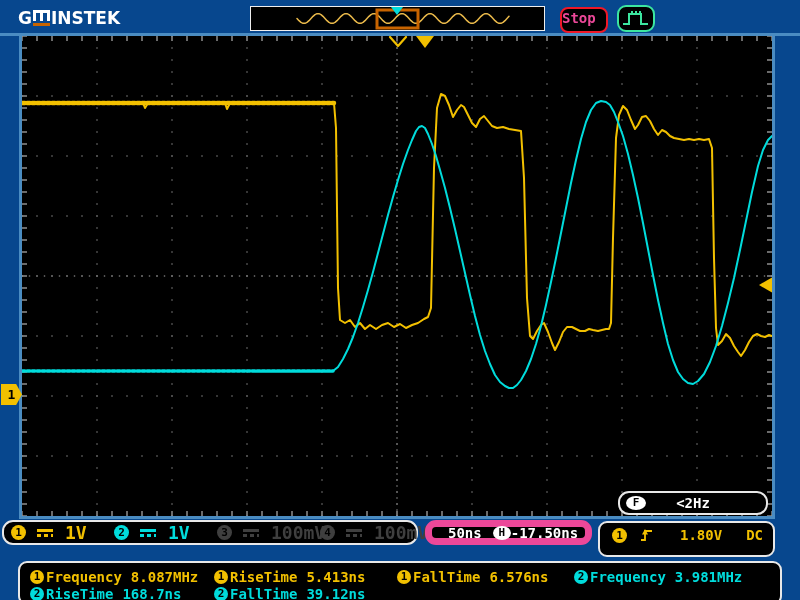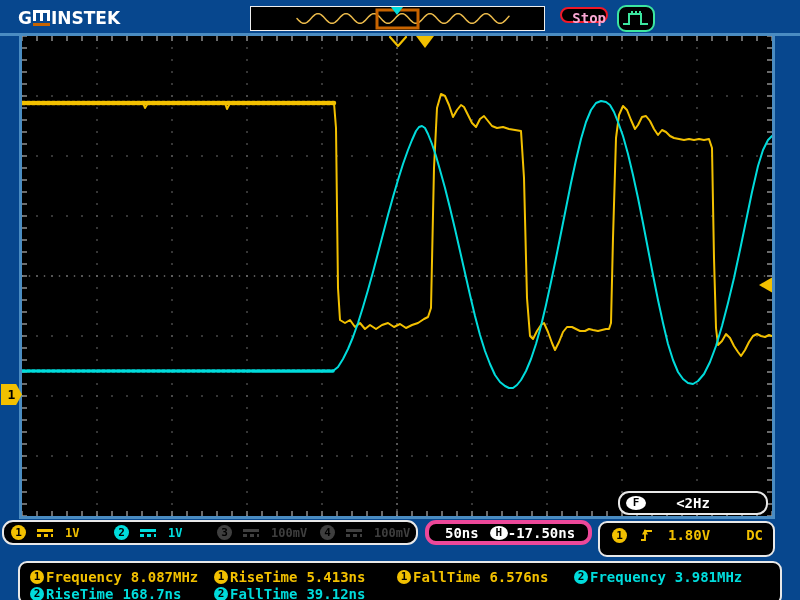--- a/index.html
+++ b/index.html
@@ -10,23 +10,23 @@
   .logo{position:absolute;left:18px;top:8px;color:#fff;font-family:"DejaVu Sans",sans-serif;
         font-weight:bold;font-size:17px;letter-spacing:0px;display:flex;align-items:flex-start;}
   .logo .lg-g{display:inline-block;}
   .w-glyph{position:relative;display:inline-block;width:17px;height:13px;margin:2px 1px 0 1px;}
   .w-glyph .bar-top{position:absolute;left:0;top:0;width:17px;height:3px;background:#fff;}
   .w-glyph .v1,.w-glyph .v2,.w-glyph .v3{position:absolute;top:0;width:3px;height:11px;background:#fff;}
   .w-glyph .v1{left:0;} .w-glyph .v2{left:7px;} .w-glyph .v3{left:14px;}
   .w-glyph .bar-orange{position:absolute;left:0;top:13px;width:17px;height:3px;background:#c86400;}
   .preview{position:absolute;left:250px;top:6px;width:295px;height:25px;background:#000;
            border:1px solid #eee;}
-  .stop-btn{position:absolute;left:560px;top:7px;width:48px;height:16px;background:#000;
-            border:2px solid #f01828;border-radius:8px;color:#f9a8d4;font-weight:bold;
-            font-size:14px;text-align:right;line-height:19px;}
+  .stop-btn{position:absolute;left:560px;top:7px;width:48px;height:26px;background:#000;
+            border:2px solid #f01828;border-radius:8px;color:#ec4899;font-weight:bold;
+            font-size:14px;text-align:left;line-height:19px;}
   .pulse-btn{position:absolute;left:617px;top:5px;width:38px;height:27px;background:#000;
              border:2px solid #3ce6a0;border-radius:9px;display:flex;align-items:center;justify-content:center;}
   .datetime{position:absolute;left:668px;top:3px;width:127px;height:31px;background:#000;
             border:2px solid #fff;border-radius:6px;color:#fff;font-weight:bold;font-size:13px;
             text-align:right;padding:0 5px;line-height:14px;}
   
   .top-line-l{position:absolute;left:0;top:33px;width:19px;height:3px;background:#4a8cc2;}
   .top-line-r{position:absolute;left:775px;top:33px;width:25px;height:3px;background:#4a8cc2;}
   .screen{position:absolute;left:19px;top:33px;width:756px;height:486px;background:#000;
           border:3px solid #4a8cc2;}
@@ -42,34 +42,34 @@
               clip-path:polygon(0 0,72% 0,100% 50%,72% 100%,0 100%);}
   
   .ch-bar{position:absolute;left:2px;top:520px;width:416px;height:25px;background:#000;
           border:2px solid #e8e8e8;border-radius:11px;display:flex;align-items:center;}
   .ch-item{display:flex;align-items:center;width:103px;padding-left:7px;}
   .badge{display:inline-block;width:15px;height:15px;border-radius:50%;color:#000;
          font-size:11px;font-weight:bold;text-align:center;line-height:15px;flex:none;}
   .coupling{display:inline-block;width:16px;margin-left:11px;flex:none;}
   .coupling .c-solid{height:3px;width:16px;}
   .coupling .c-dash{height:3px;width:16px;margin-top:2px;}
-  .ch-scale{font-size:12px;font-weight:bold;margin-left:12px;white-space:nowrap;}
+  .ch-scale{font-size:18px;font-weight:bold;margin-left:12px;white-space:nowrap;}
   .tb-bar{position:absolute;left:425px;top:520px;width:167px;height:25px;background:#000;
-          border:4px solid #ec4899;border-radius:11px;display:flex;align-items:center;
+          border:7px solid #ec4899;border-radius:11px;display:flex;align-items:center;
           color:#fff;font-size:14px;font-weight:bold;}
   .tb-scale{margin-left:16px;}
   .h-oval{display:inline-block;width:18px;height:14px;background:#fff;border-radius:50%;
           color:#000;font-size:11px;font-weight:bold;text-align:center;line-height:14px;margin-left:11px;}
   .tb-pos{}
   .trig-bar{position:absolute;left:598px;top:521px;width:177px;height:36px;background:#000;
             border:2px solid #e8e8e8;border-radius:9px;color:#f2c000;font-size:14px;font-weight:bold;}
   .trig-row{display:flex;align-items:center;height:20px;margin-top:2px;}
   .trig-row .badge{margin-left:12px;background:#f2c000;}
   .slope-icon{margin-left:13px;}
-  .trig-level{margin-left:14px;}
+  .trig-level{margin-left:26px;}
   .trig-coup{margin-left:auto;margin-right:10px;}
   .meas-box{position:absolute;left:18px;top:561px;width:764px;height:44px;background:#000;
             border:2px solid #e8e8e8;border-radius:9px;}
   .m-cell{position:absolute;display:flex;align-items:center;font-size:14px;font-weight:bold;white-space:nowrap;}
   .m-cell .badge{width:14px;height:14px;line-height:14px;margin-right:2px;}
   .m-val{margin-left:9px;}
   .ch1-txt{color:#f2c000;} .ch2-txt{color:#00dcdc;}
 </style>
 </head>
 <body>

